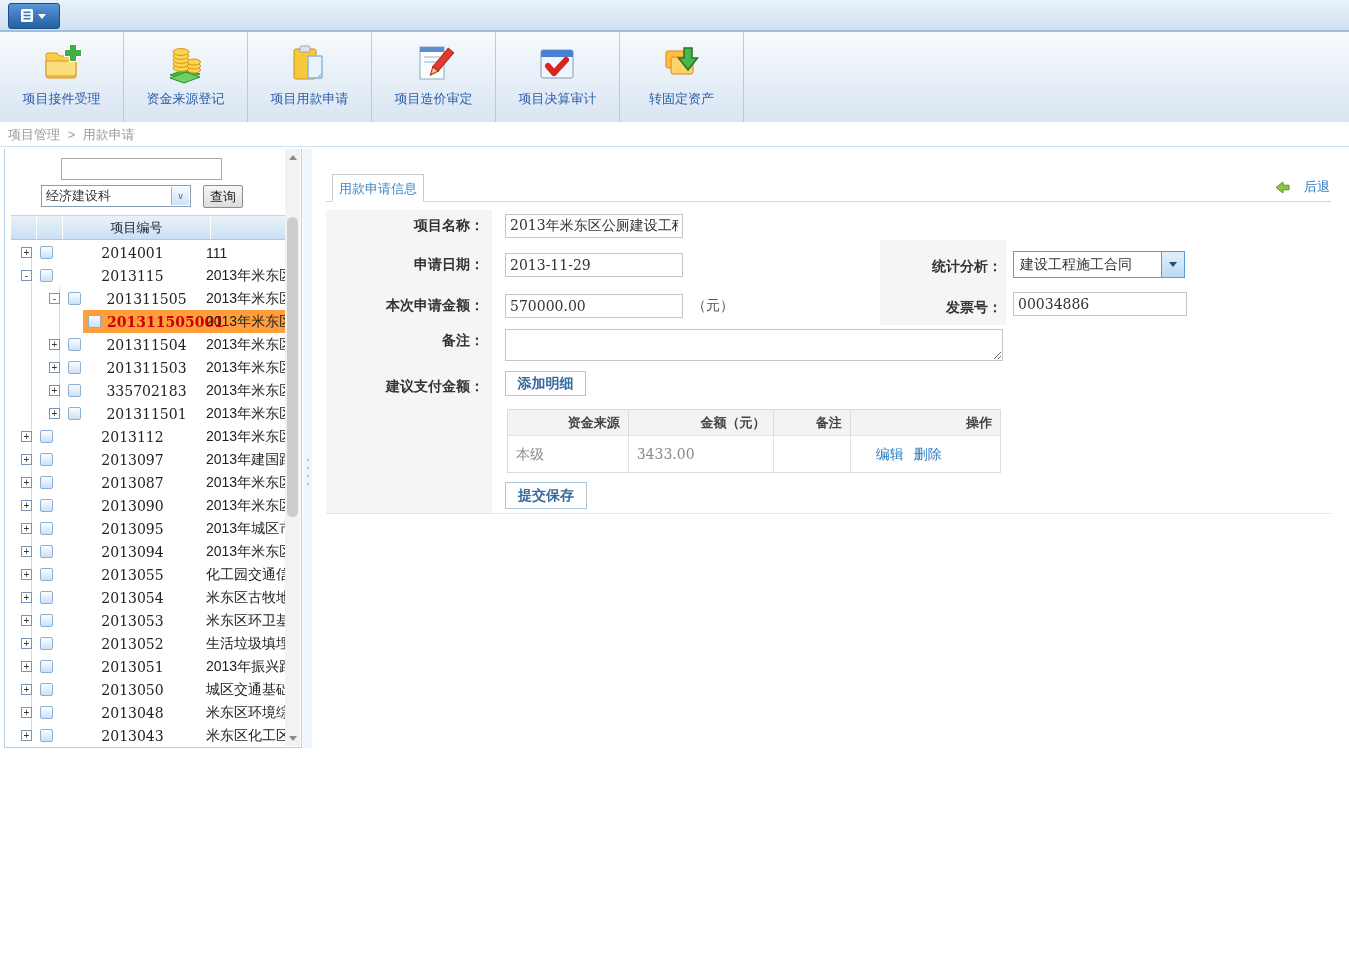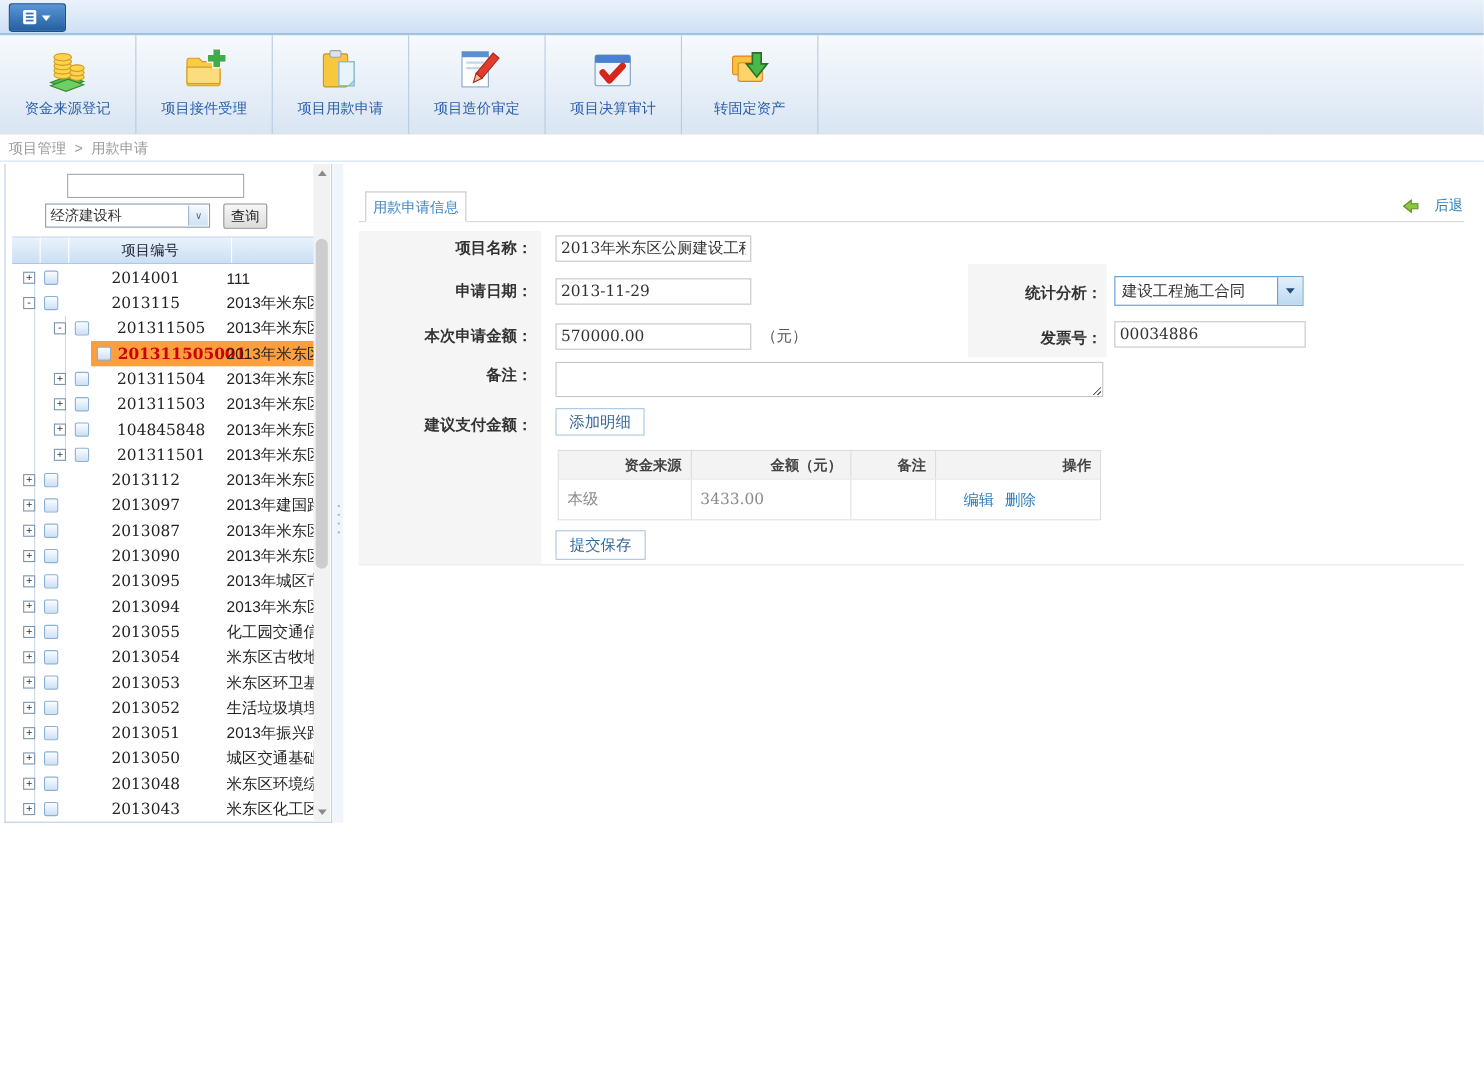--- a/index.html
+++ b/index.html
@@ -74,21 +74,21 @@
   #back-link{position:absolute;right:19px;top:30px;display:flex;align-items:center;gap:14px;font-size:13px;color:#2c7cc3;cursor:pointer;}
 
   #form-panel{position:absolute;left:14px;top:62px;width:1005px;height:303px;background:#fff;border-bottom:1px solid #e6e6e6;}
   #label-col{position:absolute;left:0;top:0;width:166px;height:303px;background:#f5f5f5;}
   #basis-block{position:absolute;left:554px;top:30px;width:126px;height:85px;background:#f5f5f5;}
   .flabel{position:absolute;font-size:14px;font-weight:bold;color:#333;text-align:right;width:158px;line-height:22px;}
   .flabel.right-col{width:122px;left:554px;}
   .finput{position:absolute;height:22px;border:1px solid #c6c6c6;font-size:14px;padding:0 4px;color:#333;box-sizing:content-box;}
   .unit{position:absolute;font-size:14px;color:#555;}
   #remark-ta{position:absolute;left:179px;top:119px;width:492px;height:26px;border:1px solid #c6c6c6;font-size:14px;resize:both;font-family:inherit;}
-  .blue-btn{position:absolute;background:#fff;border:1px solid #a9c7df;color:#35689d;font-weight:normal;font-size:14px;cursor:pointer;font-family:inherit;}
+  .blue-btn{position:absolute;background:#fff;border:1px solid #a9c7df;color:#35689d;font-weight:bold;font-size:14px;cursor:pointer;font-family:inherit;}
   #combo{position:absolute;left:687px;top:41px;width:172px;height:27px;border:1px solid #5d9ad1;background:#fff;box-sizing:border-box;
     font-size:14px;line-height:25px;padding-left:6px;cursor:pointer;}
   #combo .dd-btn{position:absolute;right:0;top:0;bottom:0;width:22px;background:linear-gradient(#e3f0fb,#bcd9f2);
     border-left:1px solid #5d9ad1;display:flex;align-items:center;justify-content:center;}
   #combo .tri{width:0;height:0;border-left:4px solid transparent;border-right:4px solid transparent;border-top:5px solid #1f4e79;}
 
   
   #fund-table{position:absolute;left:181px;top:199px;width:492px;border:1px solid #dcdcdc;border-collapse:collapse;}
   #fund-table .fh{display:flex;background:#f3f3f3;height:25px;}
   #fund-table .fh div{line-height:25px;font-size:13px;font-weight:bold;color:#444;text-align:right;padding-right:8px;
@@ -113,50 +113,50 @@
         <rect x="4.5" y="6.7" width="7" height="1.6" fill="#3a74b5"></rect>
         <rect x="4.5" y="9.9" width="7" height="1.6" fill="#3a74b5"></rect>
         <path d="M19 6 h8 l-4 5 z" fill="#fff"></path>
       </svg>
     </div>
   </div>
 
   <div id="toolbar">
       <div class="tb-item">
     <div class="tb-icon"><svg width="44" height="46" viewBox="0 0 44 46">
+      <path d="M6 13 a2 2 0 0 1 2-2 h9 l3 3 h14 a2 2 0 0 1 2 2 v18 a2 2 0 0 1 -2 2 H8 a2 2 0 0 1 -2-2 z" fill="#f9cb49" stroke="#d79a22"></path>
+      <path d="M6 19 h30 v13 a2 2 0 0 1 -2 2 H8 a2 2 0 0 1 -2-2 z" fill="#fcdd7d" stroke="#d79a22"></path>
+      <g stroke="#fff" stroke-width="2.2">
+        <rect x="30" y="3" width="6" height="16" fill="#3fae49"></rect>
+        <rect x="25" y="8" width="16" height="6" fill="#3fae49"></rect>
+      </g>
+      <rect x="30" y="3" width="6" height="16" fill="#3fae49"></rect>
+      <rect x="25" y="8" width="16" height="6" fill="#3fae49"></rect>
+    </svg></div>
+    <div class="tb-label">项目接件受理</div>
+  </div>
+      <div class="tb-item">
+    <div class="tb-icon"><svg width="44" height="46" viewBox="0 0 44 46">
       <path d="M6 33 l16 -6 14 5 -16 6 z" fill="#54b948" stroke="#2e8b2e"></path>
       <path d="M6 36 l16 -6 14 5 -16 6 z" fill="#6fcf62" stroke="#2e8b2e"></path>
       <g stroke="#cf9a1d" fill="#ffd34d">
         <ellipse cx="17" cy="26" rx="8" ry="3.4"></ellipse>
               <ellipse cx="17" cy="22" rx="8" ry="3.4"></ellipse>
         <ellipse cx="17" cy="18" rx="8" ry="3.4"></ellipse>
               <ellipse cx="17" cy="14" rx="8" ry="3.4"></ellipse>
         <ellipse cx="17" cy="10" rx="8" ry="3.4"></ellipse>
         <ellipse cx="30" cy="28" rx="6.5" ry="3"></ellipse>
               <ellipse cx="30" cy="24" rx="6.5" ry="3"></ellipse>
         <ellipse cx="30" cy="20" rx="6.5" ry="3"></ellipse>
       </g>
     </svg></div>
     <div class="tb-label">资金来源登记</div>
   </div>
       <div class="tb-item">
     <div class="tb-icon"><svg width="44" height="46" viewBox="0 0 44 46">
-      <path d="M6 13 a2 2 0 0 1 2-2 h9 l3 3 h14 a2 2 0 0 1 2 2 v18 a2 2 0 0 1 -2 2 H8 a2 2 0 0 1 -2-2 z" fill="#f9cb49" stroke="#d79a22"></path>
-      <path d="M6 19 h30 v13 a2 2 0 0 1 -2 2 H8 a2 2 0 0 1 -2-2 z" fill="#fcdd7d" stroke="#d79a22"></path>
-      <g stroke="#fff" stroke-width="2.2">
-        <rect x="30" y="3" width="6" height="16" fill="#3fae49"></rect>
-        <rect x="25" y="8" width="16" height="6" fill="#3fae49"></rect>
-      </g>
-      <rect x="30" y="3" width="6" height="16" fill="#3fae49"></rect>
-      <rect x="25" y="8" width="16" height="6" fill="#3fae49"></rect>
-    </svg></div>
-    <div class="tb-label">项目接件受理</div>
-  </div>
-      <div class="tb-item">
-    <div class="tb-icon"><svg width="44" height="46" viewBox="0 0 44 46">
       <rect x="6" y="7" width="22" height="30" rx="2" fill="#f7c73c" stroke="#c8922a"></rect>
       <rect x="12" y="4" width="10" height="6" rx="1.5" fill="#dde3e8" stroke="#9aa4ad"></rect>
       <path d="M20 14 h14 v22 h-14 z" fill="#e8f3fc" stroke="#8fb8d8"></path>
       <path d="M20 14 h14 v22 h-14 z" fill="none" stroke="#8fb8d8"></path>
       <path d="M29 36 l5 -5 v5 z" fill="#bcd7ec" stroke="#8fb8d8"></path>
     </svg></div>
     <div class="tb-label">项目用款申请</div>
   </div>
       <div class="tb-item">
     <div class="tb-icon"><svg width="44" height="46" viewBox="0 0 44 46">
@@ -256,21 +256,21 @@
     <span class="spacer" style="width: 38px;"></span>
     <span class="expander">+</span>
     <span class="cbox"></span>
     <span class="tnum serif" style="width: 119px;">201311503</span>
     <span class="tname">2013年米东区</span>
   </div>
         <div class="tree-row">
     <span class="spacer" style="width: 38px;"></span>
     <span class="expander">+</span>
     <span class="cbox"></span>
-    <span class="tnum serif" style="width: 119px;">104845848</span>
+    <span class="tnum serif" style="width: 119px;">335702183</span>
     <span class="tname">2013年米东区</span>
   </div>
         <div class="tree-row">
     <span class="spacer" style="width: 38px;"></span>
     <span class="expander">+</span>
     <span class="cbox"></span>
     <span class="tnum serif" style="width: 119px;">201311501</span>
     <span class="tname">2013年米东区</span>
   </div>
         <div class="tree-row">

